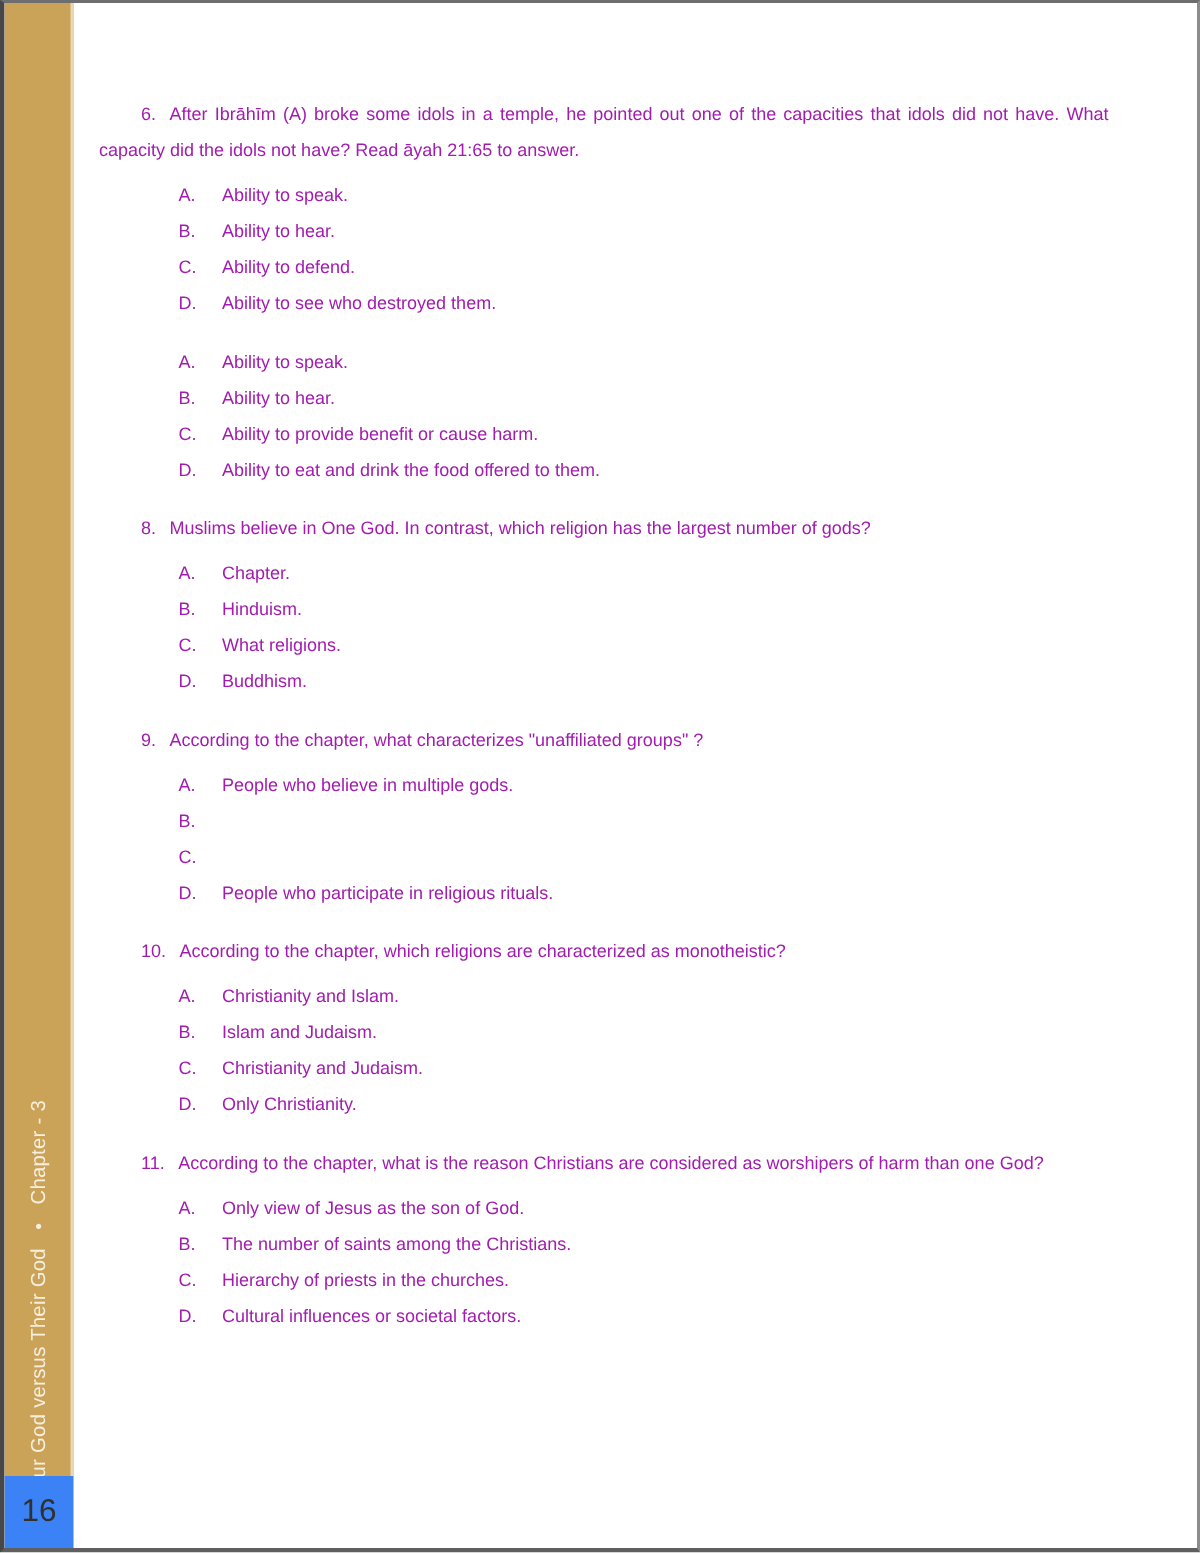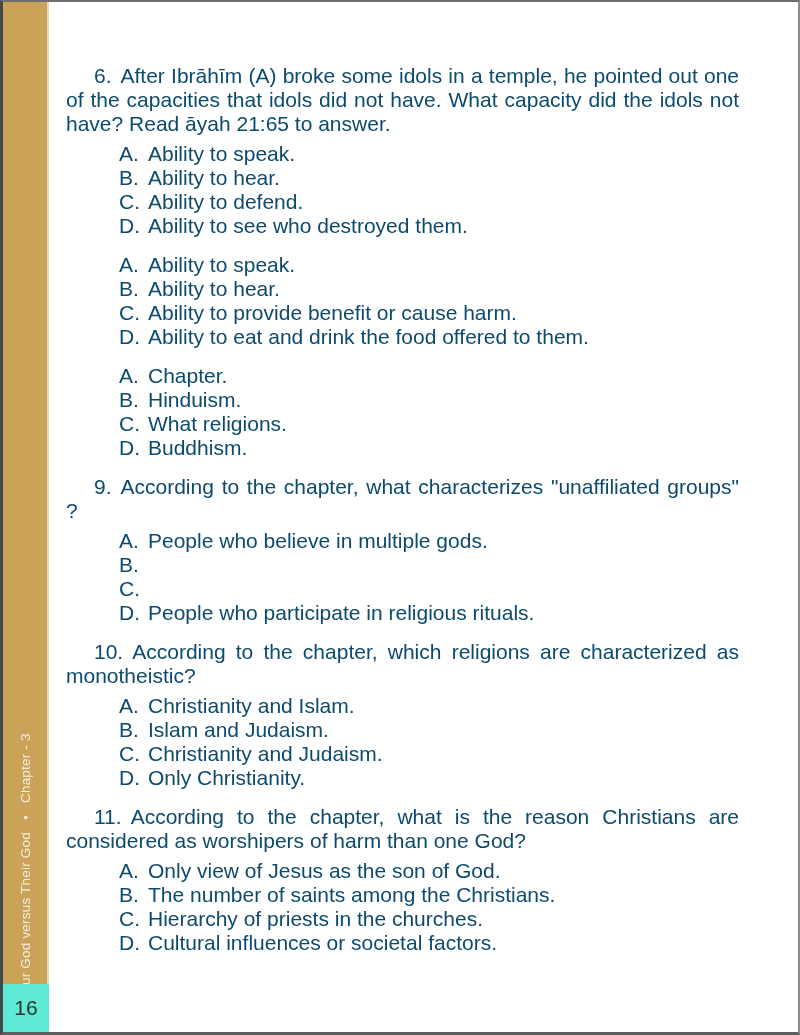--- a/index.html
+++ b/index.html
@@ -54,35 +54,35 @@
     vertical-align: 2px;
     margin: 0 12px;
   }
   
   .pagenum-box {
     position: absolute;
     left: 0;
     top: 982px;
     width: 46px;
     height: 48px;
-    background: #5eead4;
+    background: #3b82f6;
     display: flex;
     align-items: center;
     justify-content: center;
     font-size: 21px;
     color: #332f2a;
   }
   
   .content {
     position: absolute;
     left: 63px;
     top: 62px;
     width: 673px;
-    color: #0c4a6e;
-    font-size: 21px;
+    color: #a21caf;
+    font-size: 12px;
     line-height: 24px;
   }
   .question { margin: 0 0 15px 0; }
   .q-text {
     margin: 0 0 6px 0;
     text-align: justify;
     text-indent: 28px;
   }
   .q-num { padding-right: 9px; }
   .option {
@@ -150,20 +150,21 @@
             <span class="opt-text">Ability to provide benefit or cause harm.</span>
           </div>
         <div class="option">
             <span class="opt-letter">D.</span>
             <span class="opt-text">Ability to eat and drink the food offered to them.</span>
           </div>
       </div>
     </section>
 
     <section class="question">
+      <p class="q-text"><span class="q-num">8.</span><span>Muslims believe in One God. In contrast, which religion has the largest number of gods?</span></p>
       <div class="options">
         <div class="option">
             <span class="opt-letter">A.</span>
             <span class="opt-text">Chapter.</span>
           </div>
         <div class="option">
             <span class="opt-letter">B.</span>
             <span class="opt-text">Hinduism.</span>
           </div>
         <div class="option">

